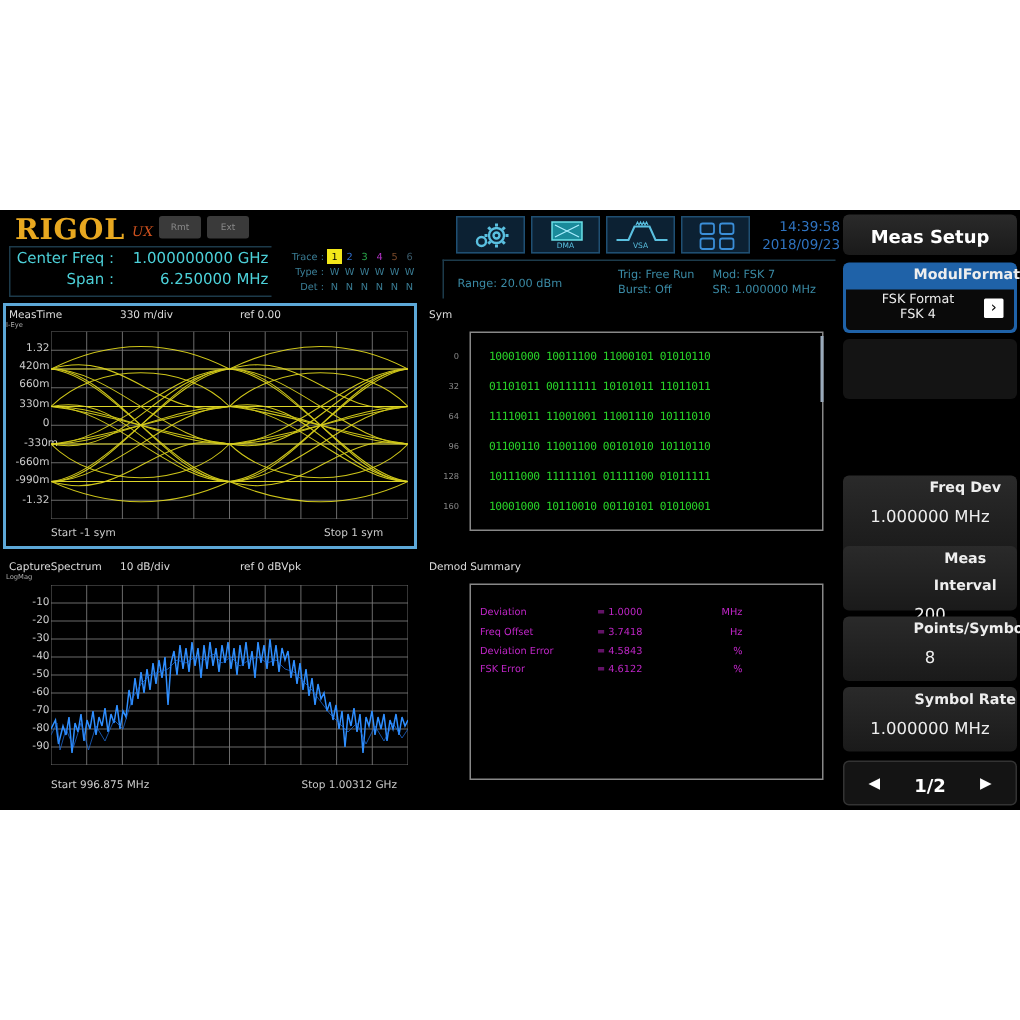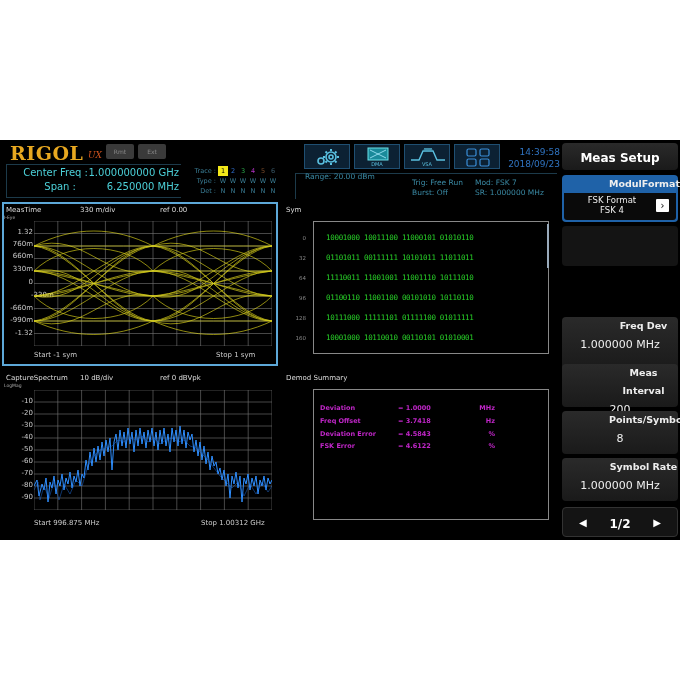--- a/index.html
+++ b/index.html
@@ -29,41 +29,41 @@
   .panel { position: absolute; }
   .panel-title { position: absolute; font-size: 7px; color: #ddd; white-space: nowrap; }
   .eye-panel { left: 2px; top: 62px; width: 276px; height: 164px; border: 2px solid #5da8d8; }
   .ylab { position: absolute; font-size: 7px; color: #ccc; text-align: right; width: 30px; }
   .xlab { position: absolute; font-size: 7px; color: #ccc; white-space: nowrap; }
   .sym-box { position: absolute; left: 313px; top: 81px; width: 236px; height: 133px; border: 1px solid #888; }
   .sym-idx { position: absolute; left: 290px; width: 16px; text-align: right; font-size: 5.5px; color: #888; }
   .sym-row { position: absolute; left: 326px; font-size: 7.5px; color: #28d228; font-family: "DejaVu Sans Mono", monospace; letter-spacing: -0.3px; white-space: nowrap; }
   .sym-scroll { position: absolute; left: 547px; top: 84px; width: 2px; height: 44px; background: #9ab; }
   .demod-box { position: absolute; left: 313px; top: 249px; width: 236px; height: 131px; border: 1px solid #888; }
-  .dm { position: absolute; font-size: 6.5px; color: #c026c8; white-space: nowrap; font-weight: bold; }
+  .dm { position: absolute; font-size: 6.5px; color: #c026c8; white-space: nowrap; }
 
   
   .sk { position: absolute; left: 562px; width: 116px; background: linear-gradient(#2a2a2a, #1a1a1a); border-radius: 4px; color: #fff; text-align: center; }
   .sk-title { font-size: 12px; font-weight: bold; }
   .sk-lbl { font-size: 9.5px; font-weight: bold; color: #eee; padding-left: 47px; }
   .sk-val { font-size: 11px; color: #eee; }
   .sk-blue { background: #1f62a8; }
 </style>
 </head>
 <body>
 
 <div class="screen">
 
   <div class="logo">RIGOL</div>
   <div class="logo-sub">UX</div>
   <div class="hdr-btn" style="left:106px;width:28px;">Rmt</div>
   <div class="hdr-btn" style="left:138px;width:28px;">Ext</div>
 
   <div class="hdr-box"></div>
-  <div class="hdr-label" style="left:8px;top:27px;width:68px;margin-left:12px;">Center Freq :</div>
+  <div class="hdr-label" style="left:8px;top:27px;width:68px;">Center Freq :</div>
   <div class="hdr-val" style="left:80px;top:27px;width:99px;">1.000000000 GHz</div>
   <div class="hdr-label" style="left:8px;top:41px;width:68px;">Span :</div>
   <div class="hdr-val" style="left:80px;top:41px;width:99px;">6.250000 MHz</div>
 
   <div class="trace-grid">
     <div class="trace-row">
       <span class="lbl">Trace :</span><span class="t1">1</span><span style="color:#2f6fd0">2</span><span style="color:#2aa84a">3</span><span style="color:#b532c8">4</span><span style="color:#7a4a2a">5</span><span style="color:#3a5a6a">6</span>
     </div>
     <div class="trace-row">
       <span class="lbl">Type :</span><span>W</span><span>W</span><span>W</span><span>W</span><span>W</span><span>W</span>
@@ -116,37 +116,37 @@
       </g>
     </svg>
   </div>
 
   <div class="clock">
     <div>14:39:58</div>
     <div>2018/09/23</div>
   </div>
 
   <div class="info-bar"></div>
-  <div class="info" style="left:305px;top:32px;">Range: 20.00 dBm</div>
+  <div class="info" style="left:305px;top:44px;">Range: 20.00 dBm</div>
   <div class="info" style="left:412px;top:38px;">Trig: Free Run</div>
   <div class="info" style="left:412px;top:48px;">Burst: Off</div>
   <div class="info" style="left:475px;top:38px;">Mod: FSK 7</div>
   <div class="info" style="left:475px;top:48px;">SR: 1.000000 MHz</div>
 
   <div class="panel eye-panel"></div>
   <div class="panel-title" style="left:6px;top:66px;">MeasTime</div>
   <div class="panel-title" style="left:80px;top:66px;">330 m/div</div>
   <div class="panel-title" style="left:160px;top:66px;">ref 0.00</div>
   <div class="panel-title" style="left:4px;top:75px;font-size:4.5px;color:#aaa;">I-Eye</div>
   <div class="ylab" style="left:3px;top:88px;">1.32</div>
-  <div class="ylab" style="left:3px;top:100px;">760m</div>
+  <div class="ylab" style="left:3px;top:100px;">420m</div>
   <div class="ylab" style="left:3px;top:112px;">660m</div>
   <div class="ylab" style="left:3px;top:125px;">330m</div>
   <div class="ylab" style="left:3px;top:138px;">0</div>
-  <div class="ylab" style="left:19px;top:151px;padding-left:12px;">-330m</div>
+  <div class="ylab" style="left:4px;top:151px;padding-left:12px;">-330m</div>
   <div class="ylab" style="left:3px;top:164px;">-660m</div>
   <div class="ylab" style="left:3px;top:176px;">-990m</div>
   <div class="ylab" style="left:3px;top:189px;">-1.32</div>
 
   <svg style="position:absolute;left:34px;top:81px;" width="238" height="125" viewBox="0 0 238 125">
     <g stroke="#777" stroke-width="0.6">
       <line x1="0" y1="0" x2="238" y2="0"></line>
         <line x1="0" y1="12.5" x2="238" y2="12.5"></line>
         <line x1="0" y1="25" x2="238" y2="25"></line>
         <line x1="0" y1="37.5" x2="238" y2="37.5"></line>

